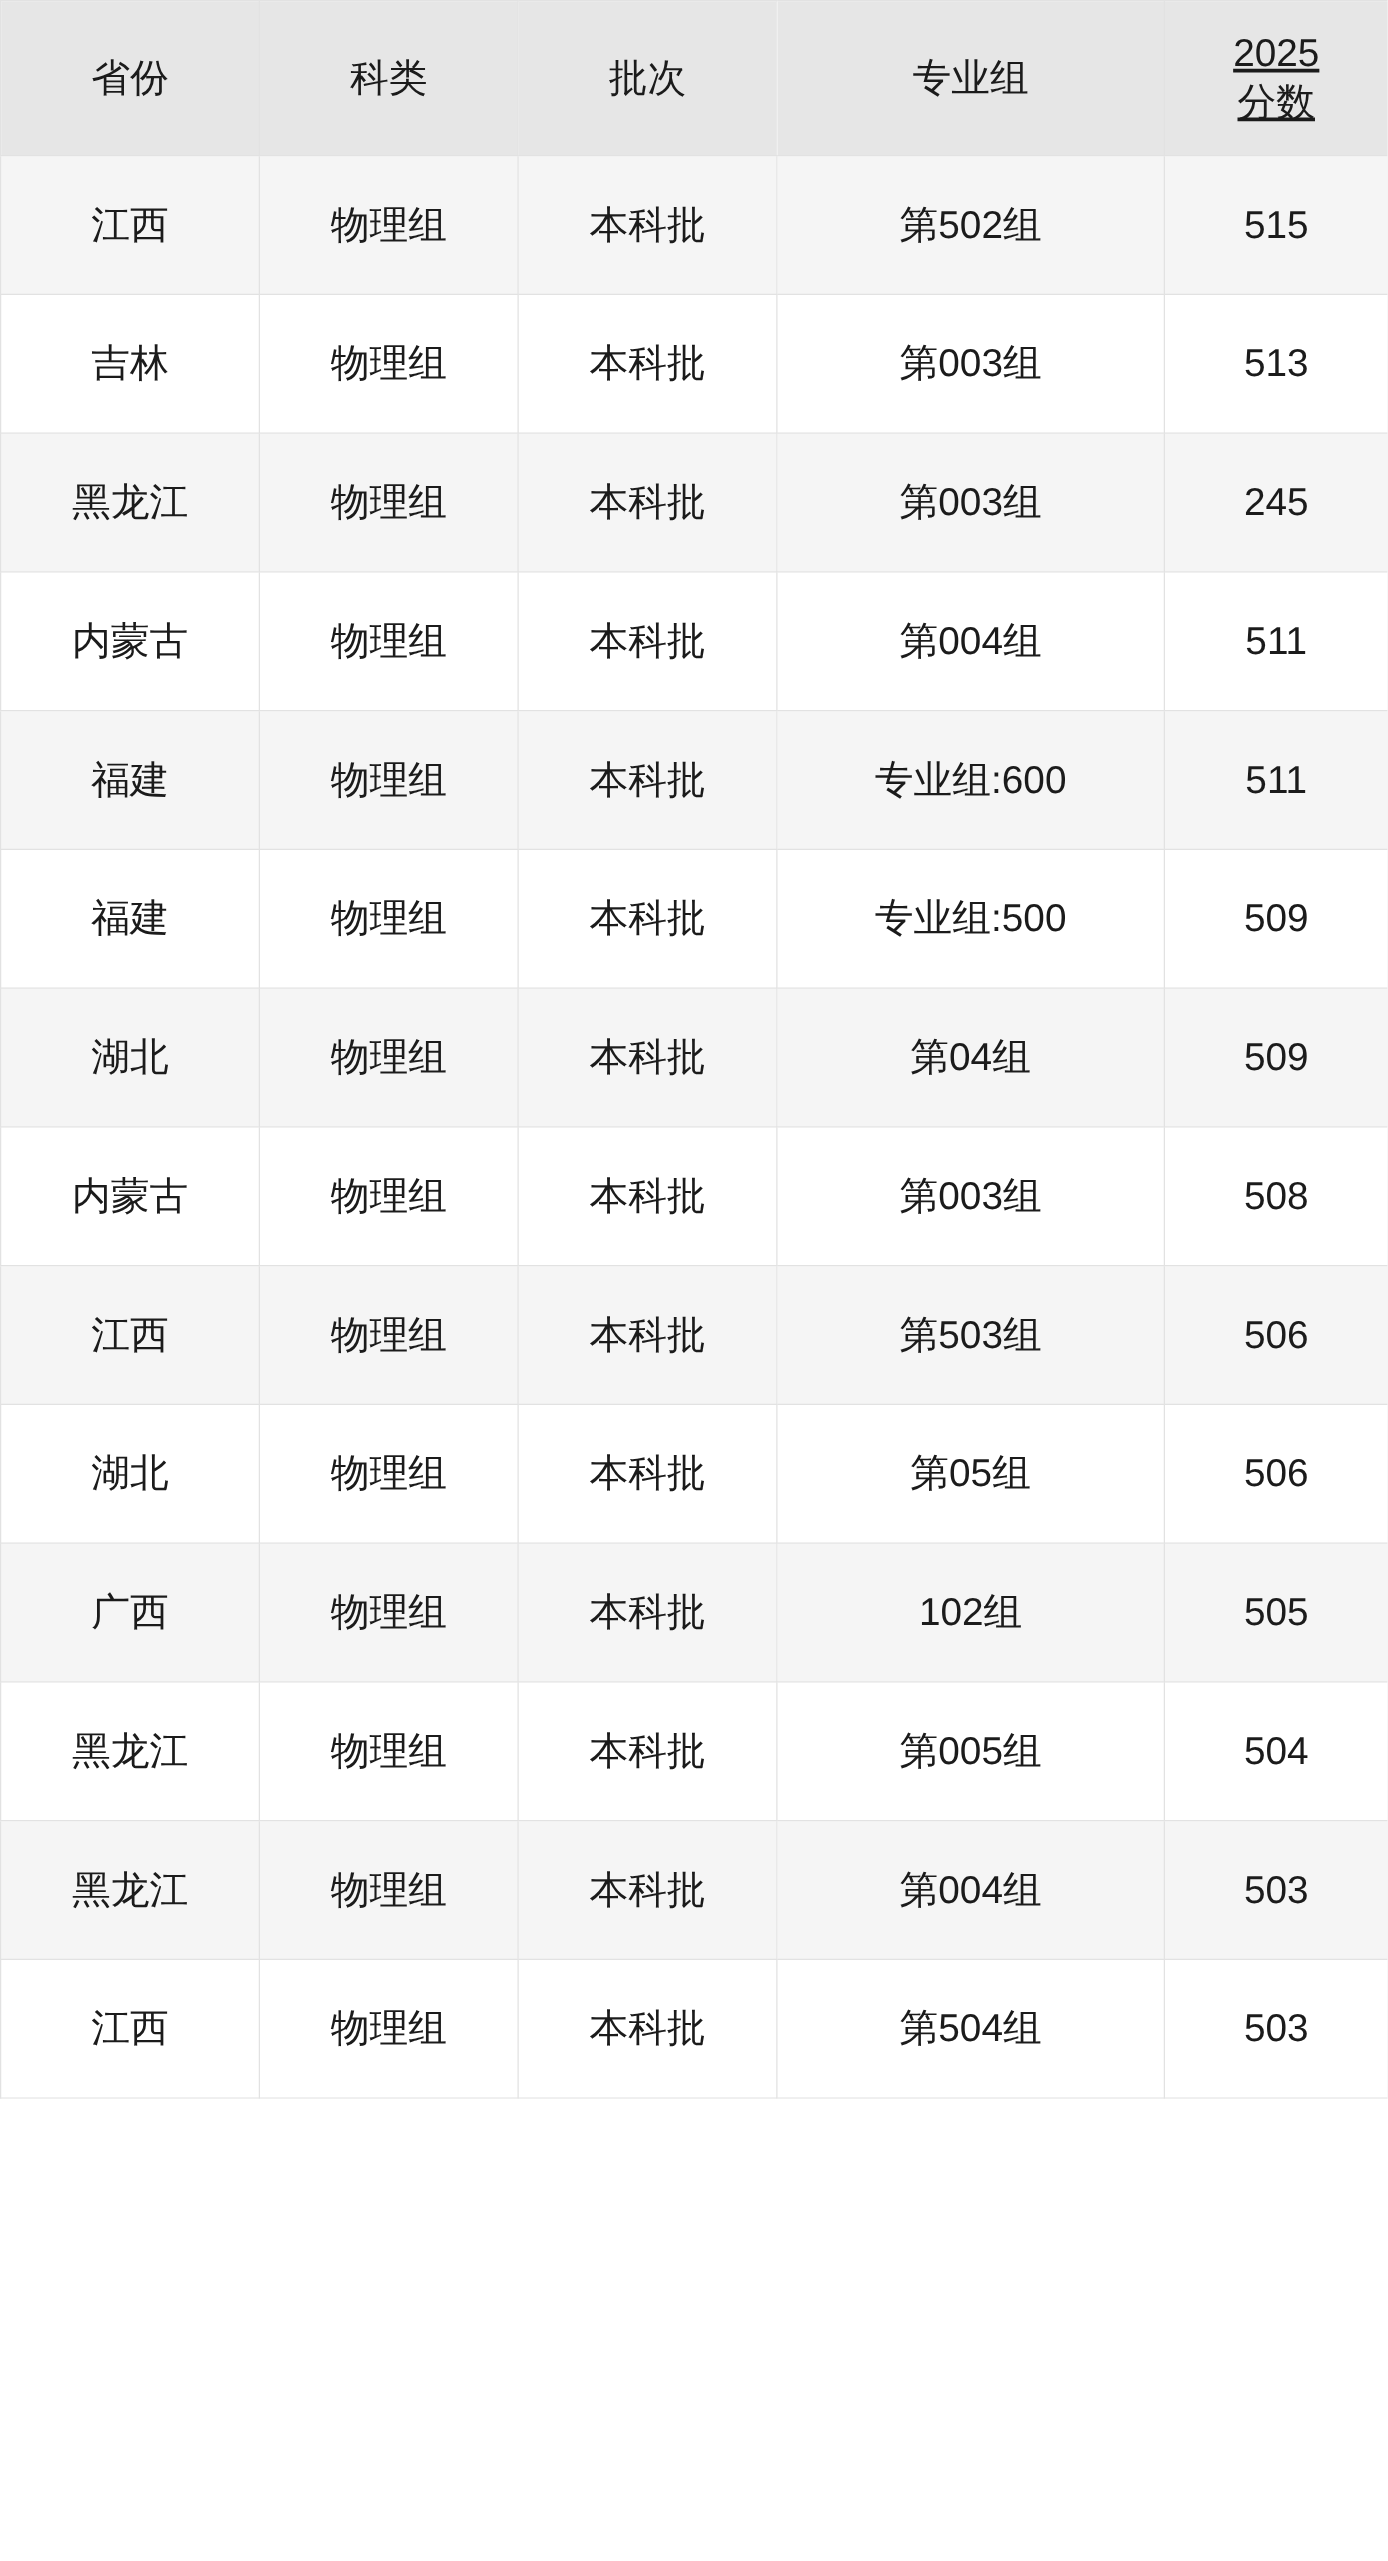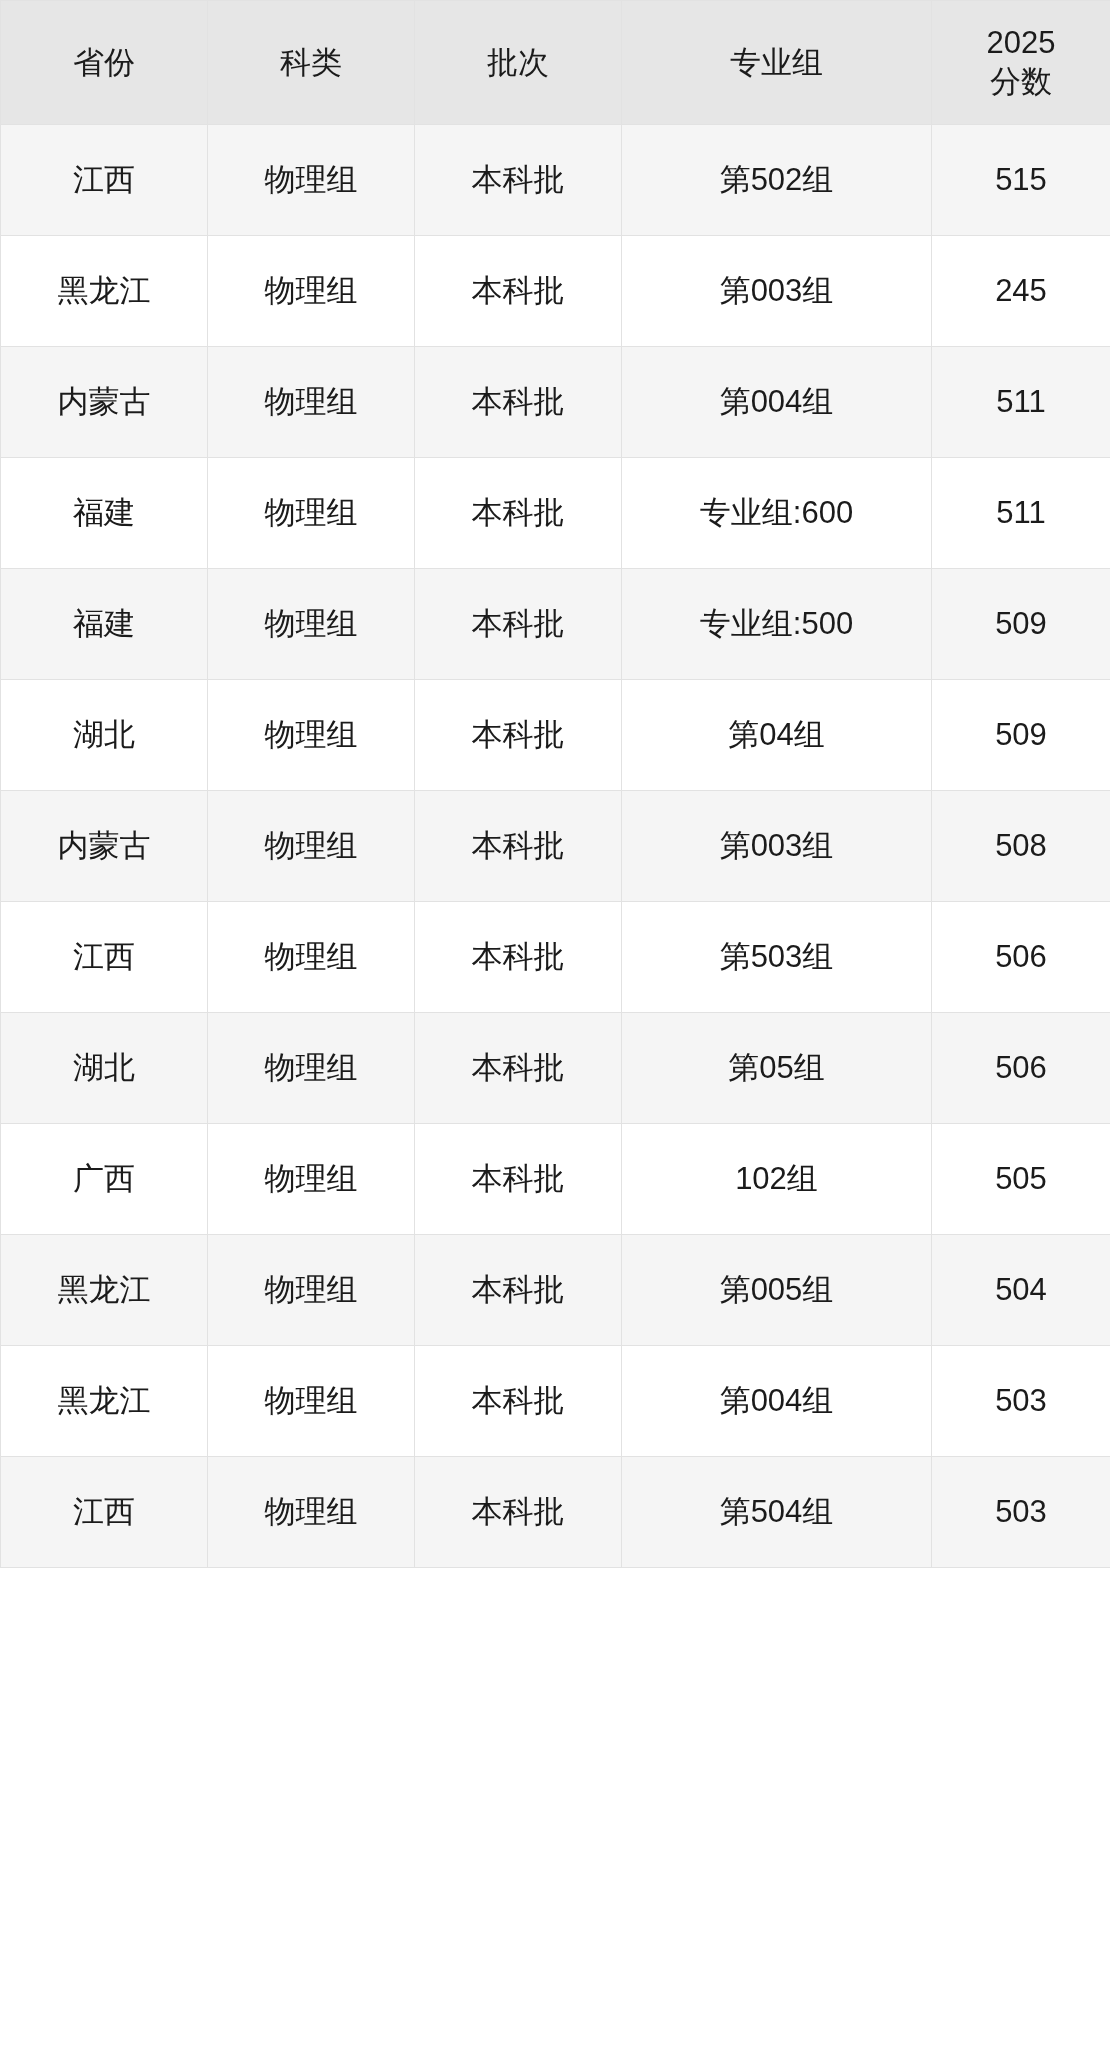--- a/index.html
+++ b/index.html
@@ -44,20 +44,21 @@
   }
   table.score-table thead th {
     background: #e6e6e6;
     height: 124px;
     font-size: 31px;
     color: #1b1b1b;
   }
   table.score-table thead th.two-line {
     white-space: normal;
     line-height: 1.25;
+    text-decoration: underline;
   }
   table.score-table tbody tr:nth-child(odd) td {
     background: #f5f5f5;
   }
   table.score-table tbody tr:nth-child(even) td {
     background: #ffffff;
   }
   
   table.score-table tr > *:first-child { border-left: 1px solid #e2e2e2; }
   table.score-table tr > *:last-child { border-right: 1px solid #e2e2e2; }
@@ -86,20 +87,27 @@
         </th>
       </tr>
     </thead>
     <tbody>
       <tr>
         <td>江西</td>
         <td>物理组</td>
         <td>本科批</td>
         <td>第502组</td>
         <td>515</td>
+      </tr>
+      <tr>
+        <td>吉林</td>
+        <td>物理组</td>
+        <td>本科批</td>
+        <td>第003组</td>
+        <td>513</td>
       </tr>
       <tr>
         <td>黑龙江</td>
         <td>物理组</td>
         <td>本科批</td>
         <td>第003组</td>
         <td>245</td>
       </tr>
       <tr>
         <td>内蒙古</td>

